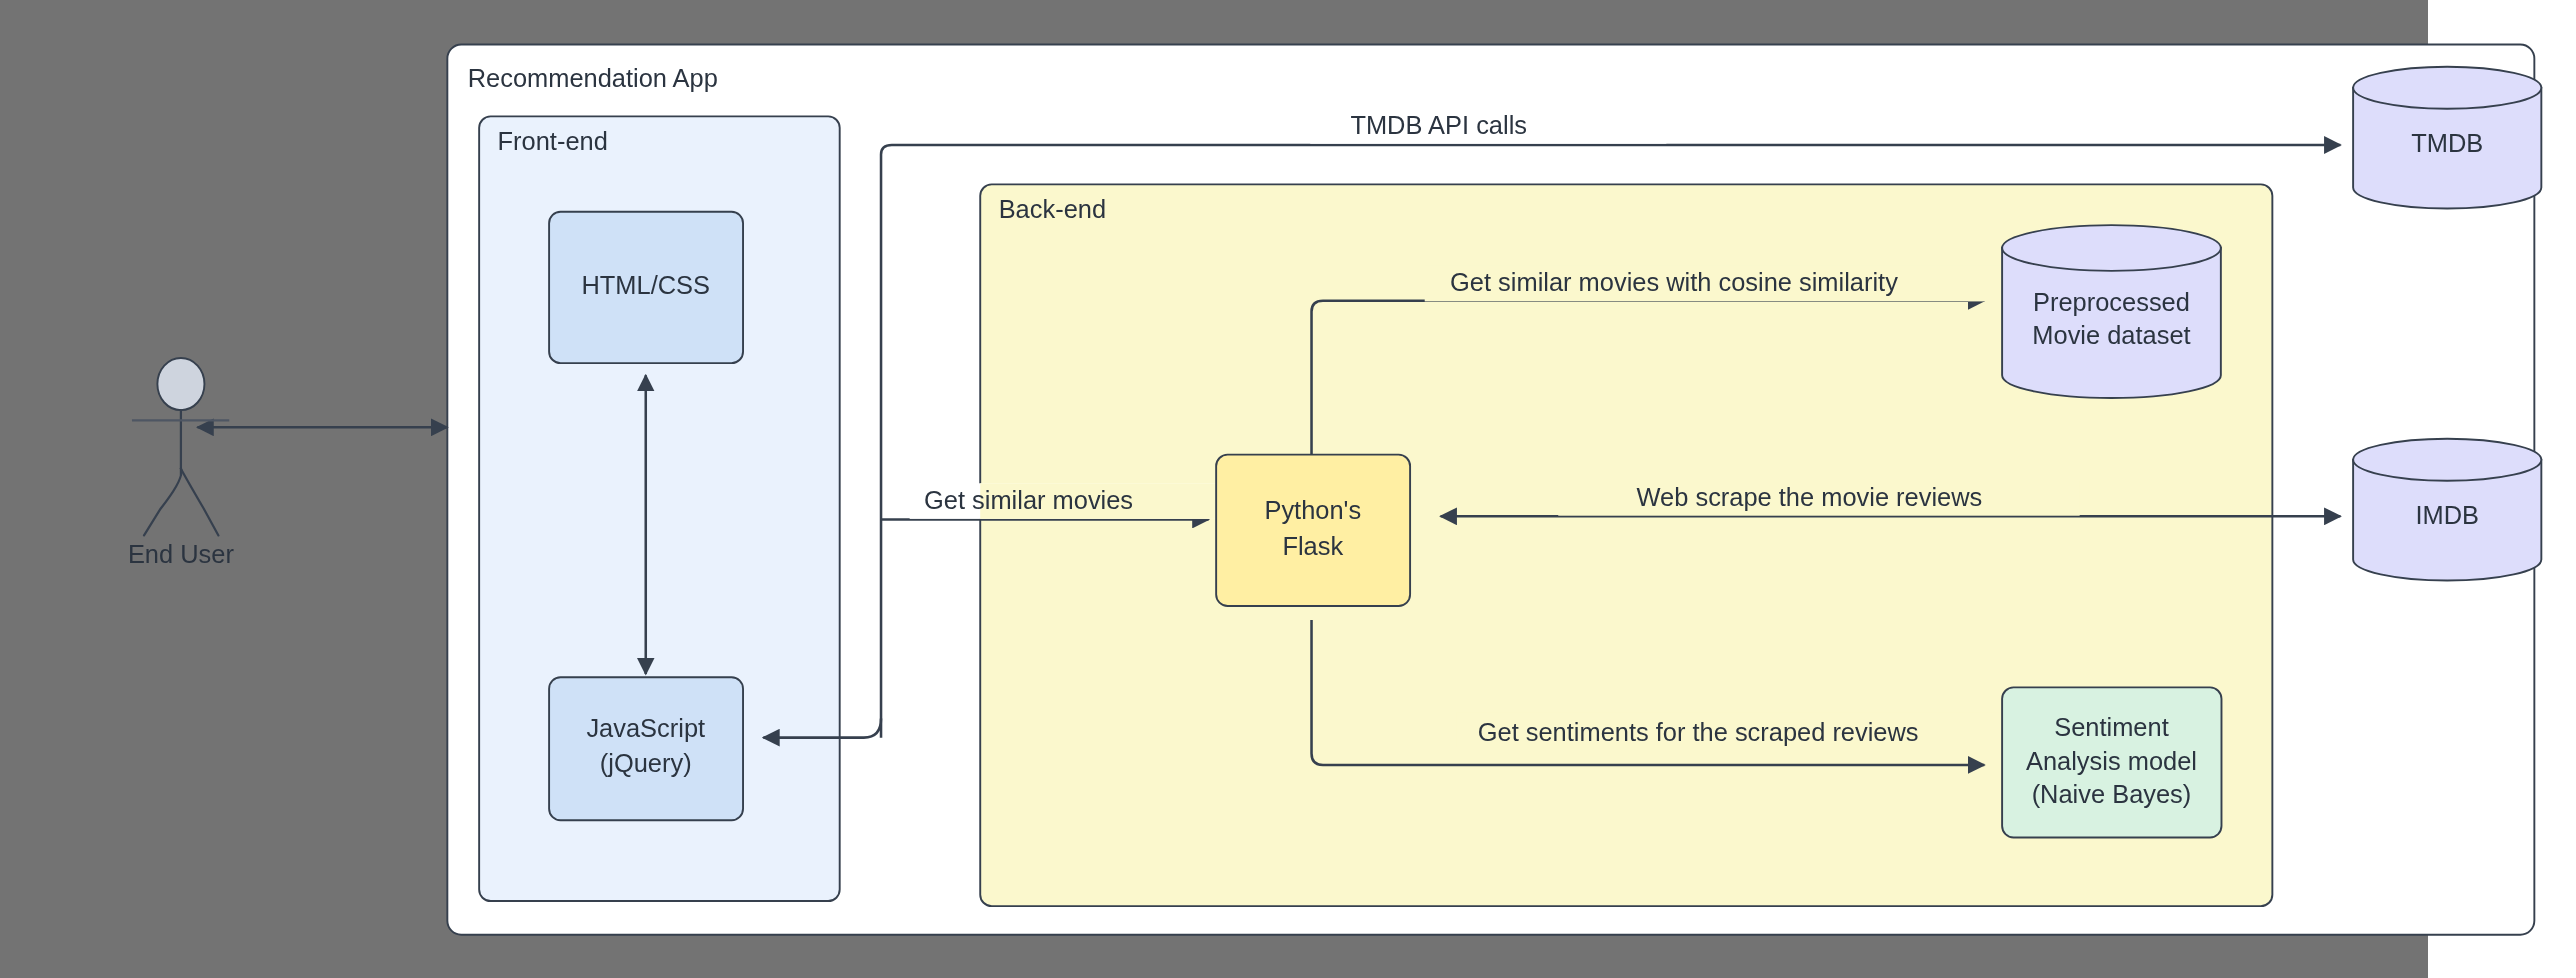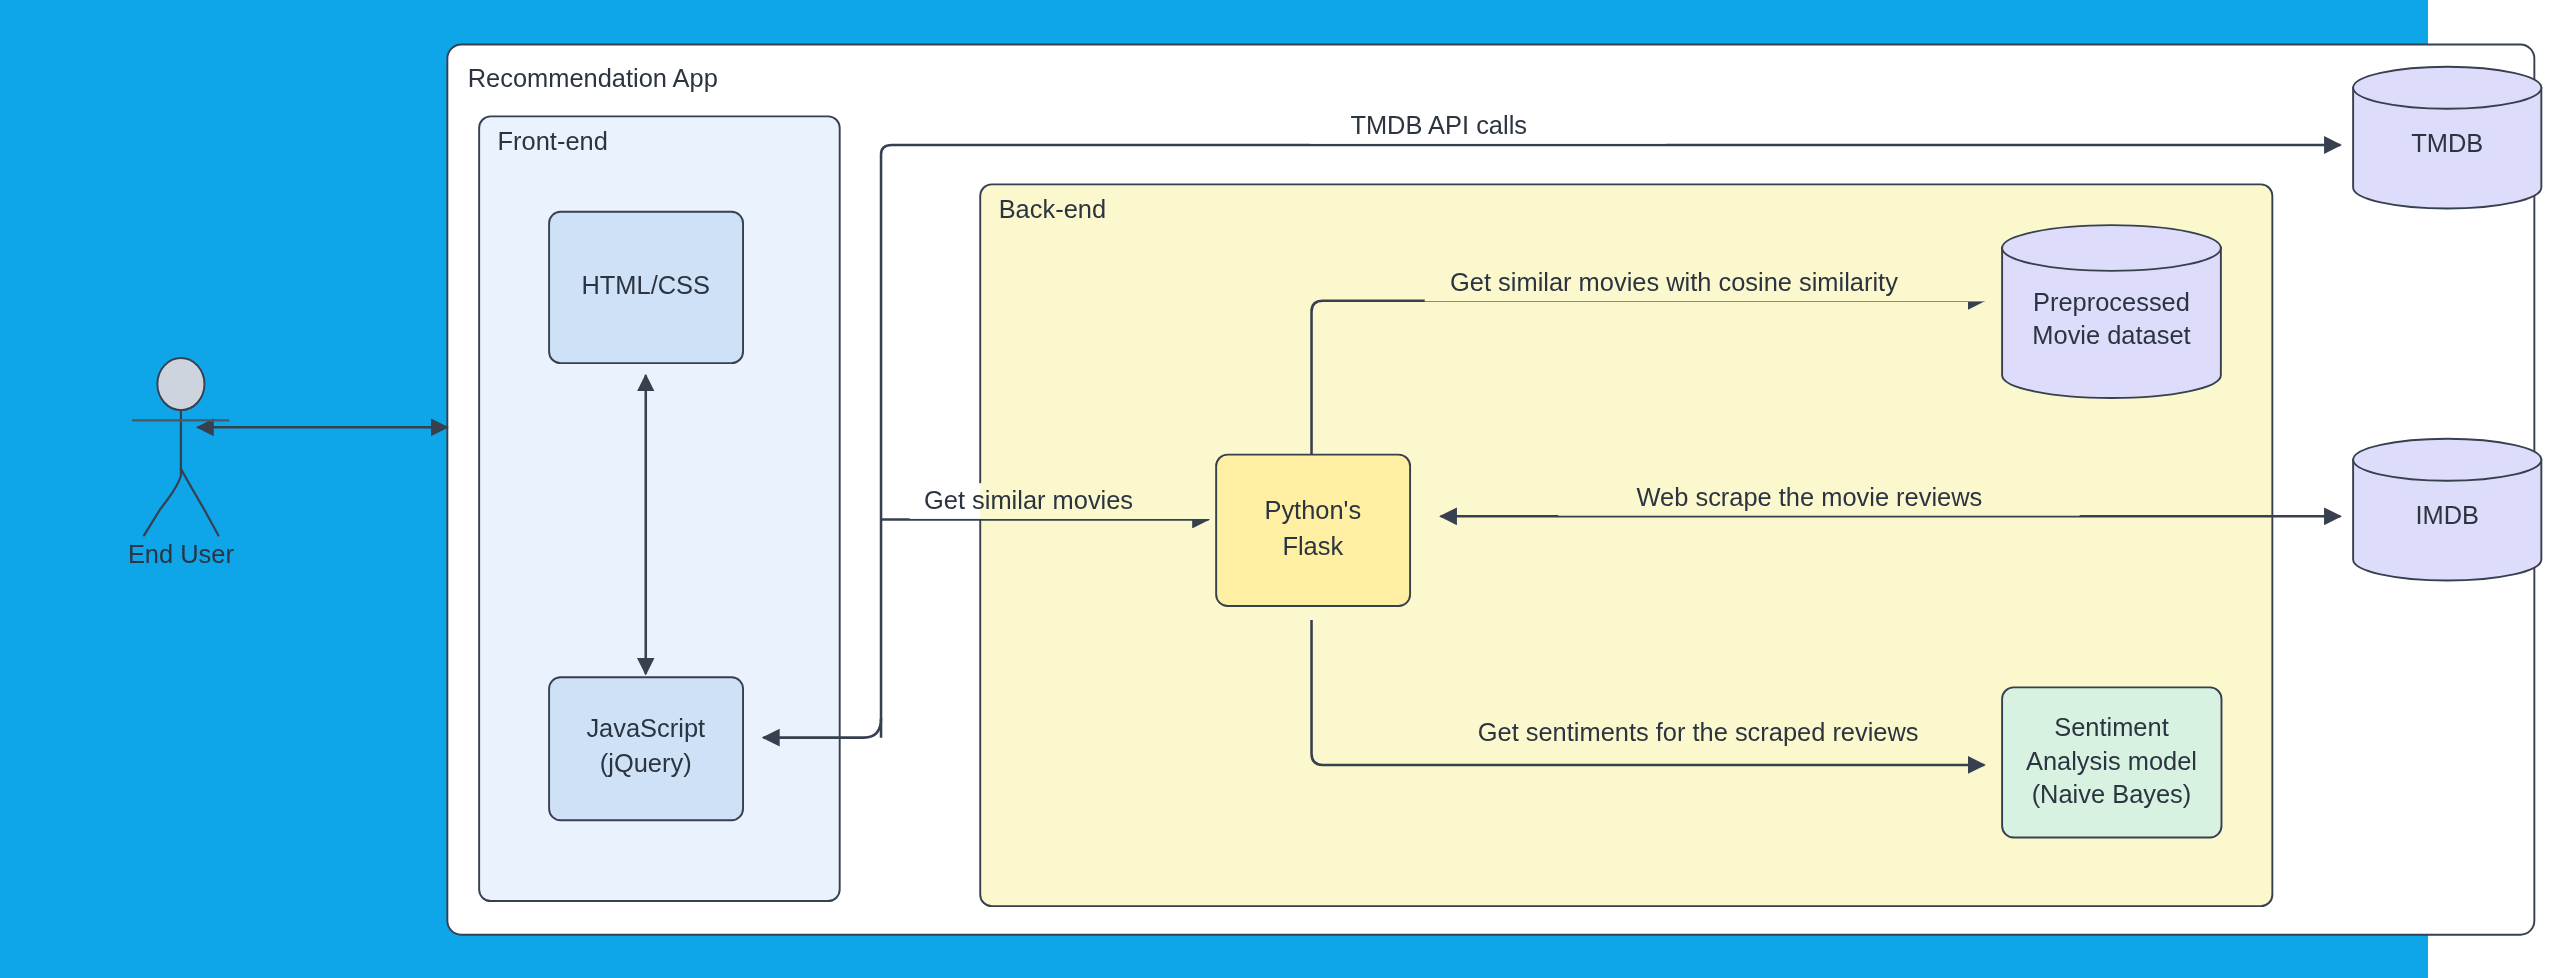--- a/index.html
+++ b/index.html
@@ -5,21 +5,21 @@
 <style>
   html, body {
     margin: 0;
     padding: 0;
     background: #ffffff;
   }
   #diagram-root {
     position: relative;
     width: 2428px;
     height: 978px;
-    background: #0ea5e9;
+    background: #737373;
     font-family: "Liberation Sans", sans-serif;
   }
   svg.diagram-canvas {
     display: block;
     width: 2576px;
     height: 978px;
   }
   .container-outline {
     stroke: #36404e;
     stroke-width: 3;

